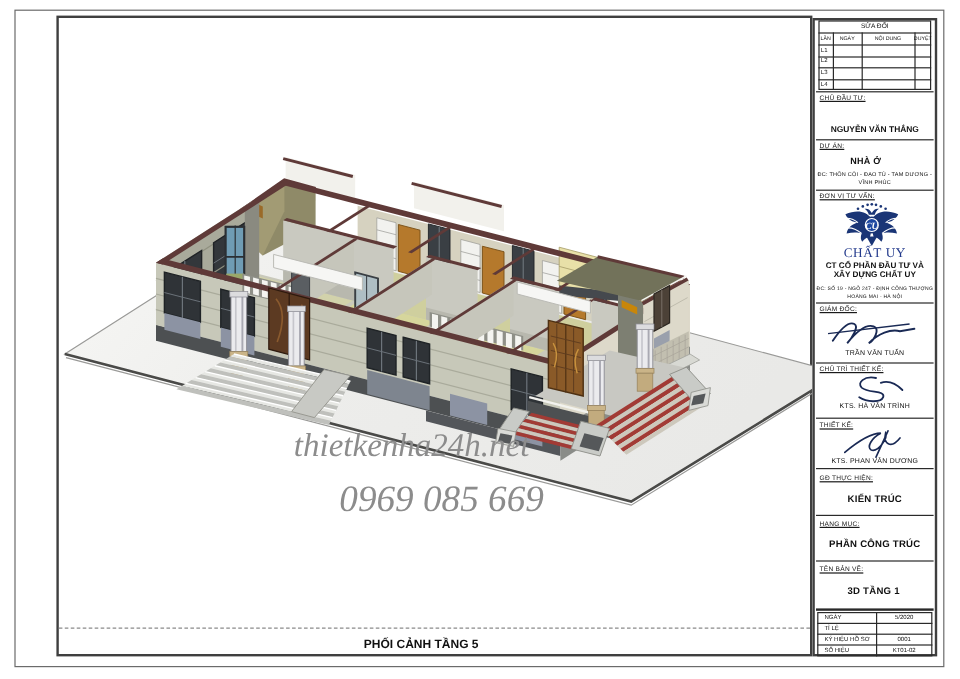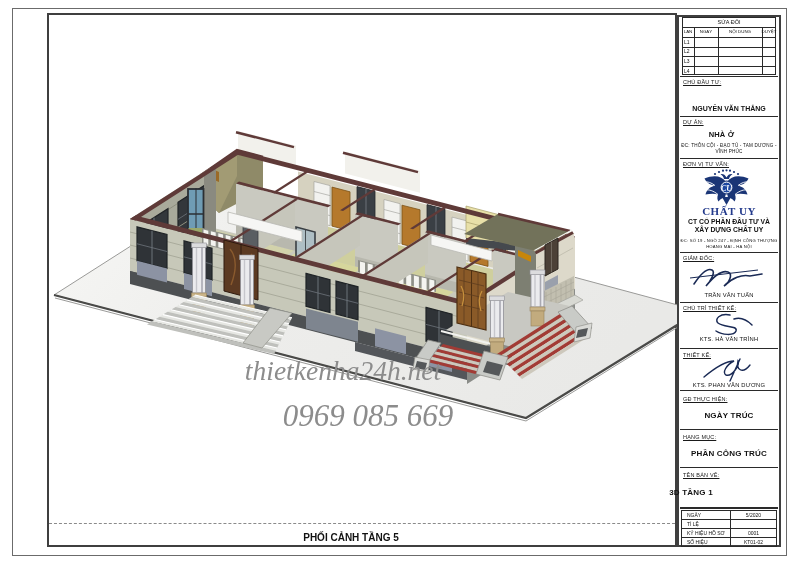--- a/index.html
+++ b/index.html
@@ -296,21 +296,21 @@
 <g fill="#1a3576">
 <circle cx="12" cy="5" r="1.1"></circle>
       <circle cx="35" cy="5" r="1.1"></circle>
       <circle cx="16" cy="3" r="1.1"></circle>
       <circle cx="31" cy="3" r="1.1"></circle>
       <circle cx="20" cy="1.7" r="1.1"></circle>
       <circle cx="27" cy="1.7" r="1.1"></circle>
       <circle cx="23.5" cy="1.3" r="1.1"></circle>
 </g>
 </svg>
-<div class="abs" style="left:679px;top:204.5px;width:100px;text-align:center;font-size:11px;font-weight:bold;letter-spacing:0.5px;color:#233a8c;font-family:'Liberation Serif',serif">CHẤT UY</div>
+<div class="abs" style="left:679px;top:204.5px;width:100px;text-align:center;font-size:11px;font-weight:normal;letter-spacing:0.5px;color:#233a8c;font-family:'Liberation Serif',serif">CHẤT UY</div>
 <div class="abs" style="left:679px;top:218px;width:100px;text-align:center;font-size:6.8px;font-weight:bold;letter-spacing:0px;color:#111">CT CỔ PHẦN ĐẦU TƯ VÀ</div>
 <div class="abs" style="left:679px;top:226px;width:100px;text-align:center;font-size:6.8px;font-weight:bold;letter-spacing:0px;color:#111">XÂY DỰNG CHẤT UY</div>
 <div class="abs" style="left:679px;top:238px;width:100px;text-align:center;font-size:4.2px;font-weight:normal;letter-spacing:0.2px;color:#111">ĐC: SỐ 19 - NGÕ 247 - ĐỊNH CÔNG THƯỢNG</div>
 <div class="abs" style="left:679px;top:243.5px;width:100px;text-align:center;font-size:4.2px;font-weight:normal;letter-spacing:0.2px;color:#111">HOÀNG MAI - HÀ NỘI</div>
 <div class="abs" style="left:680px;top:252px;width:98px;border-top:1px solid #2a2a2a"></div>
 <div class="abs lbl" style="left:683px;top:254.5px">GIÁM ĐỐC:</div>
 <svg class="abs" style="left:688px;top:262px" width="80" height="30" viewBox="0 0 80 30">
 <path d="M6,22 C14,10 20,6 24,8 C28,10 22,20 18,24 C26,14 34,8 40,10 C46,12 40,22 36,24 C44,16 54,12 62,14 L74,12" stroke="#1a2a55" stroke-width="1.6" fill="none" stroke-linecap="round"></path>
 <path d="M2,16 L70,8" stroke="#1a2a55" stroke-width="1.2" fill="none"></path>
 </svg>
@@ -322,27 +322,27 @@
 </svg>
 <div class="abs" style="left:679px;top:336px;width:100px;text-align:center;font-size:5.8px;font-weight:normal;letter-spacing:0.2px;color:#111">KTS. HÀ VĂN TRÌNH</div>
 <div class="abs" style="left:680px;top:348px;width:98px;border-top:1px solid #2a2a2a"></div>
 <div class="abs lbl" style="left:683px;top:352px">THIẾT KẾ:</div>
 <svg class="abs" style="left:696px;top:355px" width="66" height="28" viewBox="0 0 66 28">
 <path d="M8,22 C20,12 30,6 38,6 C30,10 26,18 30,20 C36,22 44,10 42,6 C40,14 46,20 54,10 M44,4 L34,26" stroke="#1a2a55" stroke-width="1.4" fill="none" stroke-linecap="round"></path>
 </svg>
 <div class="abs" style="left:679px;top:382px;width:100px;text-align:center;font-size:5.8px;font-weight:normal;letter-spacing:0.2px;color:#111">KTS. PHAN VĂN DƯƠNG</div>
 <div class="abs" style="left:680px;top:390px;width:98px;border-top:1px solid #2a2a2a"></div>
 <div class="abs lbl" style="left:683px;top:396px">GĐ THỰC HIỆN:</div>
-<div class="abs" style="left:679px;top:411px;width:100px;text-align:center;font-size:8px;font-weight:bold;letter-spacing:0.2px;color:#111">NGÀY TRÚC</div>
+<div class="abs" style="left:679px;top:411px;width:100px;text-align:center;font-size:8px;font-weight:bold;letter-spacing:0.2px;color:#111">KIẾN TRÚC</div>
 <div class="abs" style="left:680px;top:429px;width:98px;border-top:1px solid #2a2a2a"></div>
 <div class="abs lbl" style="left:683px;top:434px">HẠNG MỤC:</div>
 <div class="abs" style="left:679px;top:449px;width:100px;text-align:center;font-size:8px;font-weight:bold;letter-spacing:0.2px;color:#111">PHẦN CÔNG TRÚC</div>
 <div class="abs" style="left:680px;top:467px;width:98px;border-top:1px solid #2a2a2a"></div>
 <div class="abs lbl" style="left:683px;top:472px">TÊN BẢN VẼ:</div>
-<div class="abs" style="left:641px;top:488px;width:100px;text-align:center;font-size:8px;font-weight:bold;letter-spacing:0.2px;color:#111">3D TẦNG 1</div>
+<div class="abs" style="left:678px;top:488px;width:100px;text-align:center;font-size:8px;font-weight:bold;letter-spacing:0.2px;color:#111">3D TẦNG 1</div>
 <div class="abs" style="left:680px;top:507px;width:98px;border-top:2px solid #2a2a2a"></div>
 <div class="abs" style="left:681px;top:509.5px;width:96px;height:37px;border:1px solid #2a2a2a"></div>
 <div class="abs" style="left:681px;top:518.75px;width:96px;border-top:1px solid #2a2a2a"></div>
 <div class="abs" style="left:681px;top:528.00px;width:96px;border-top:1px solid #2a2a2a"></div>
 <div class="abs" style="left:681px;top:537.25px;width:96px;border-top:1px solid #2a2a2a"></div>
 <div class="abs" style="left:729.5px;top:509.5px;width:0;height:37px;border-left:1px solid #2a2a2a"></div>
 <div class="abs" style="left:687px;top:511.50px;font-size:5px;color:#111">NGÀY</div>
 <div class="abs" style="left:729.5px;top:511.50px;width:48px;text-align:center;font-size:5px;color:#111">5/2020</div>
 <div class="abs" style="left:687px;top:520.75px;font-size:5px;color:#111">TỈ LỆ</div>
 <div class="abs" style="left:729.5px;top:520.75px;width:48px;text-align:center;font-size:5px;color:#111"></div>

